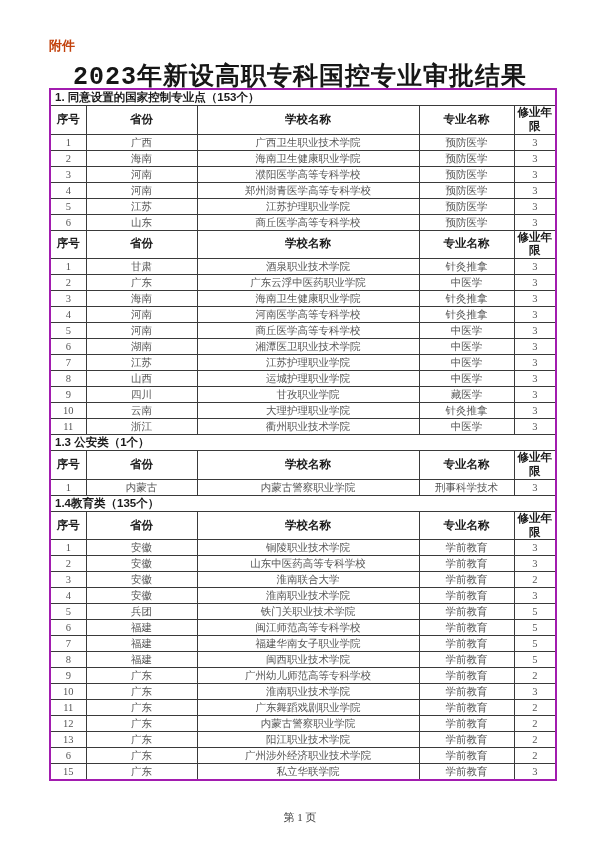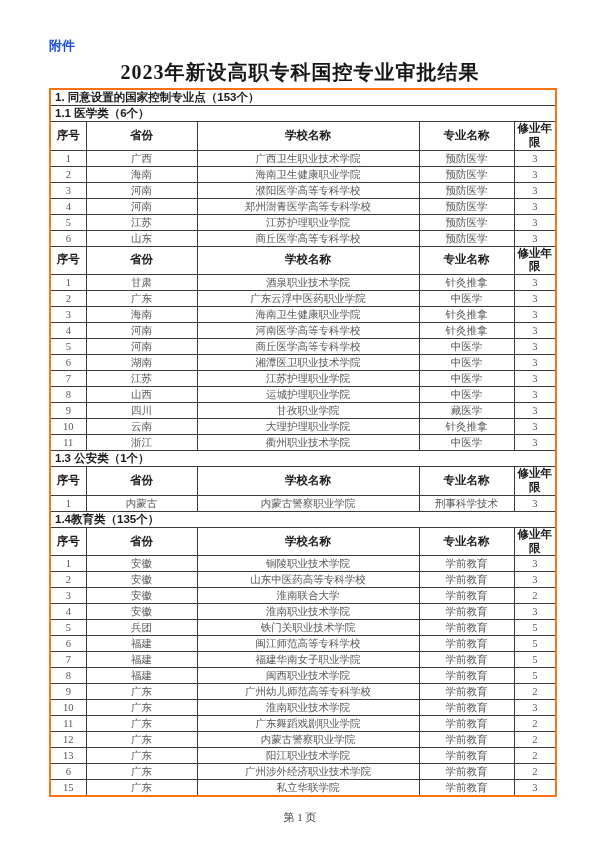--- a/index.html
+++ b/index.html
@@ -6,34 +6,34 @@
   body {
     width:600px; height:848px;
     background:#ffffff;
     font-family:"Liberation Serif","DejaVu Serif",serif;
     position:relative;
     overflow:hidden;
   }
   .attachment {
     position:absolute; left:49px; top:37px;
     font-family:"Liberation Sans","DejaVu Sans",sans-serif;
-    font-weight:bold; font-size:13px; color:#1d4ed8;
+    font-weight:bold; font-size:13px; color:#c2410c;
   }
   .doc-title {
     position:absolute; left:0; top:59px; width:600px;
     text-align:center;
-    font-family:Liberation Serif, serif;
-    font-weight:bold; font-size:20px; color:#161616;
+    font-family:Liberation Mono, monospace;
+    font-weight:bold; font-size:25px; color:#161616;
     letter-spacing:1px;
   }
   table.approval {
     position:absolute; left:49px; top:88px;
     width:506px;
     border-collapse:collapse; table-layout:fixed;
-    border:2px solid #f97316;
+    border:2px solid #a21caf;
   }
   table.approval td {
     border:1px solid #3a3a3a;
     overflow:hidden; white-space:nowrap;
   }
   td.section-cell {
     font-family:"Liberation Sans","DejaVu Sans",sans-serif;
     font-weight:bold; font-size:11.5px; color:#1b1b1b;
     text-align:left; padding:1px 4px;
     height:13px; line-height:13px;
@@ -71,23 +71,20 @@
     <col style="width:36px">
     <col style="width:111px">
     <col style="width:222px">
     <col style="width:95px">
     <col style="width:42px">
   </colgroup>
   <tbody>
     <tr class="section-row">
       <td class="section-cell" colspan="5">1. 同意设置的国家控制专业点（153个）</td>
     </tr>
-  <tr class="section-row">
-        <td colspan="5" class="section-cell">1.1 医学类（6个）</td>
-      </tr>
       <tr class="colhead-row">
         <td>序号</td>
         <td>省份</td>
         <td>学校名称</td>
         <td>专业名称</td>
         <td>修业年限</td>
       </tr>
       <tr class="data-row">
         <td>1</td>
         <td>广西</td>

